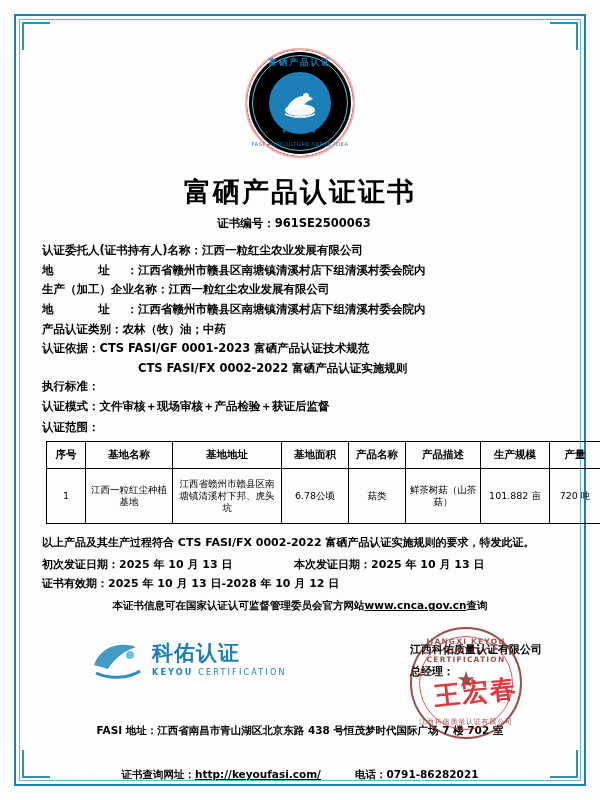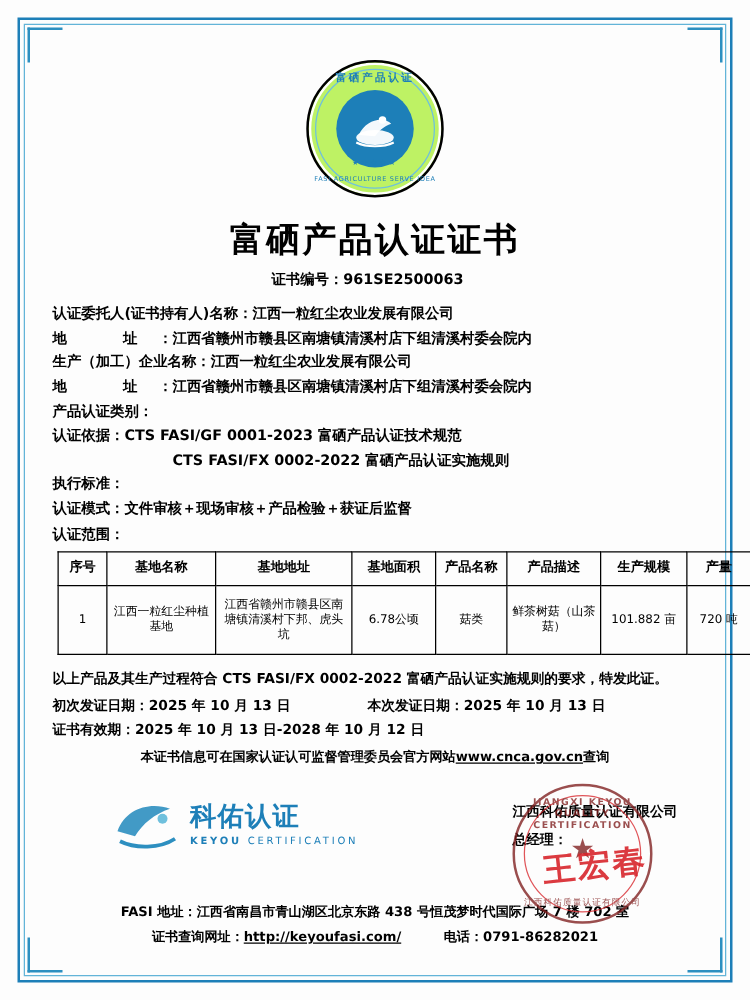--- a/index.html
+++ b/index.html
@@ -39,22 +39,22 @@
     position:absolute;left:30px;top:26px;right:30px;bottom:26px;
   }
 
   
   .logo-wrap{
     display:flex;justify-content:center;align-items:center;
     margin-top:22px;
   }
   .seal{
     position:relative;width:106px;height:106px;border-radius:50%;
-    background:#bef264;
-    border:2px solid #000000;
+    background:#000000;
+    border:2px solid #fca5a5;
     box-shadow:0 0 0 2px #ffffff inset;
   }
   .seal .ring{
     position:absolute;left:5px;top:5px;right:5px;bottom:5px;
     border-radius:50%;
     border:1px solid #6fc0dd;
   }
   .seal .arc-top{
     position:absolute;top:7px;left:0;width:100%;text-align:center;
     font-size:8.5px;color:#1d7fb8;letter-spacing:2px;font-weight:bold;
@@ -205,21 +205,21 @@
     font-size:26px;color:#d8262c;font-weight:bold;
     transform:rotate(-6deg);
     letter-spacing:2px;
     opacity:.9;
   }
 
   .footer{
     margin:6px 12px 0 12px;
     font-size:10.5px;font-weight:bold;text-align:center;line-height:1.9;
   }
-  .footer .row2{display:flex;justify-content:center;gap:34px;}
+  .footer .row2{display:flex;justify-content:center;gap:34px;margin-top:24px;}
   .footer .link{text-decoration:underline;}
 </style>
 </head>
 <body>
 
 <div class="page">
   <div class="border-outer"></div>
   <div class="border-inner"></div>
   <div class="corner tl"></div>
   <div class="corner tr"></div>
@@ -263,20 +263,21 @@
       <div class="frow">
         <span class="flabel">生产（加工）企业名称：</span>
         <span class="fval">江西一粒红尘农业发展有限公司</span>
       </div>
       <div class="frow">
         <span class="flabel spread">地　址：</span>
         <span class="fval">江西省赣州市赣县区南塘镇清溪村店下组清溪村委会院内</span>
       </div>
       <div class="frow">
         <span class="flabel">产品认证类别：</span>
+        <span class="fval">农林（牧）油；中药</span>
       </div>
       <div class="frow">
         <span class="flabel">认证依据：</span>
         <span class="fval">CTS FASI/GF 0001-2023 富硒产品认证技术规范</span>
       </div>
       <div class="sub-line">CTS FASI/FX 0002-2022 富硒产品认证实施规则</div>
       <div class="frow">
         <span class="flabel">执行标准：</span>
       </div>
       <div class="frow">

